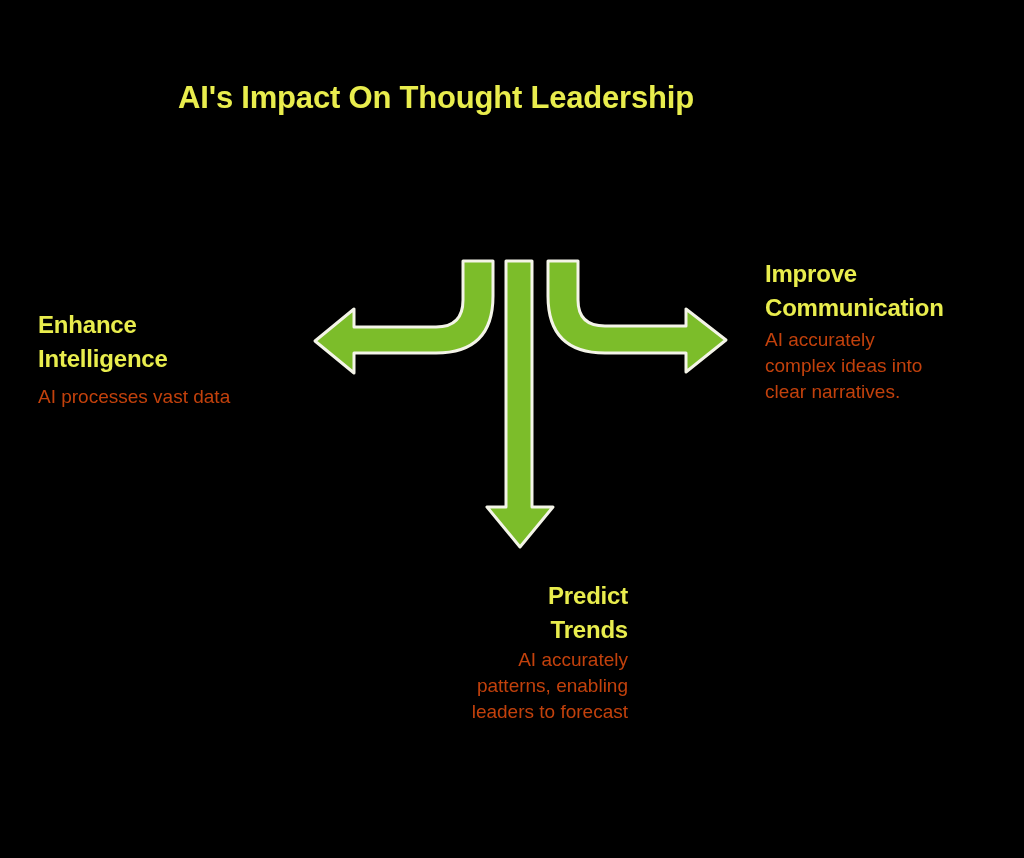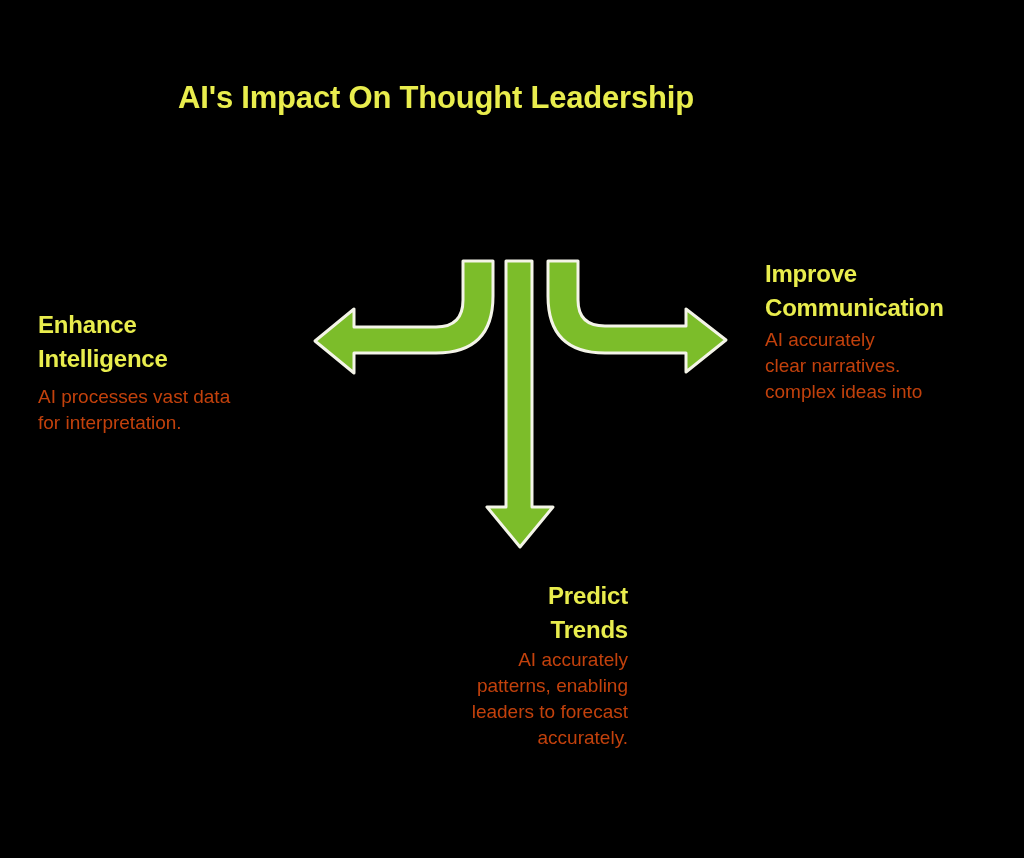--- a/index.html
+++ b/index.html
@@ -125,40 +125,38 @@
   </g>
 </svg>
 
 <div class="block" id="block-left">
   <div class="heading">
     <span>Enhance</span>
     <span>Intelligence</span>
   </div>
   <div class="body-text">
     <span>AI processes vast data</span>
-    <span>for interpretation.</span>
   </div>
 </div>
 
 <div class="block" id="block-right">
   <div class="heading">
     <span>Improve</span>
     <span>Communication</span>
   </div>
   <div class="body-text">
     <span>AI accurately</span>
+    <span>complex ideas into</span>
     <span>clear narratives.</span>
-    <span>complex ideas into</span>
   </div>
 </div>
 
 <div class="block" id="block-bottom">
   <div class="heading">
     <span>Predict</span>
     <span>Trends</span>
   </div>
   <div class="body-text">
     <span>AI accurately</span>
     <span>patterns, enabling</span>
     <span>leaders to forecast</span>
-    <span>accurately.</span>
   </div>
 </div>
 
 </body></html>

